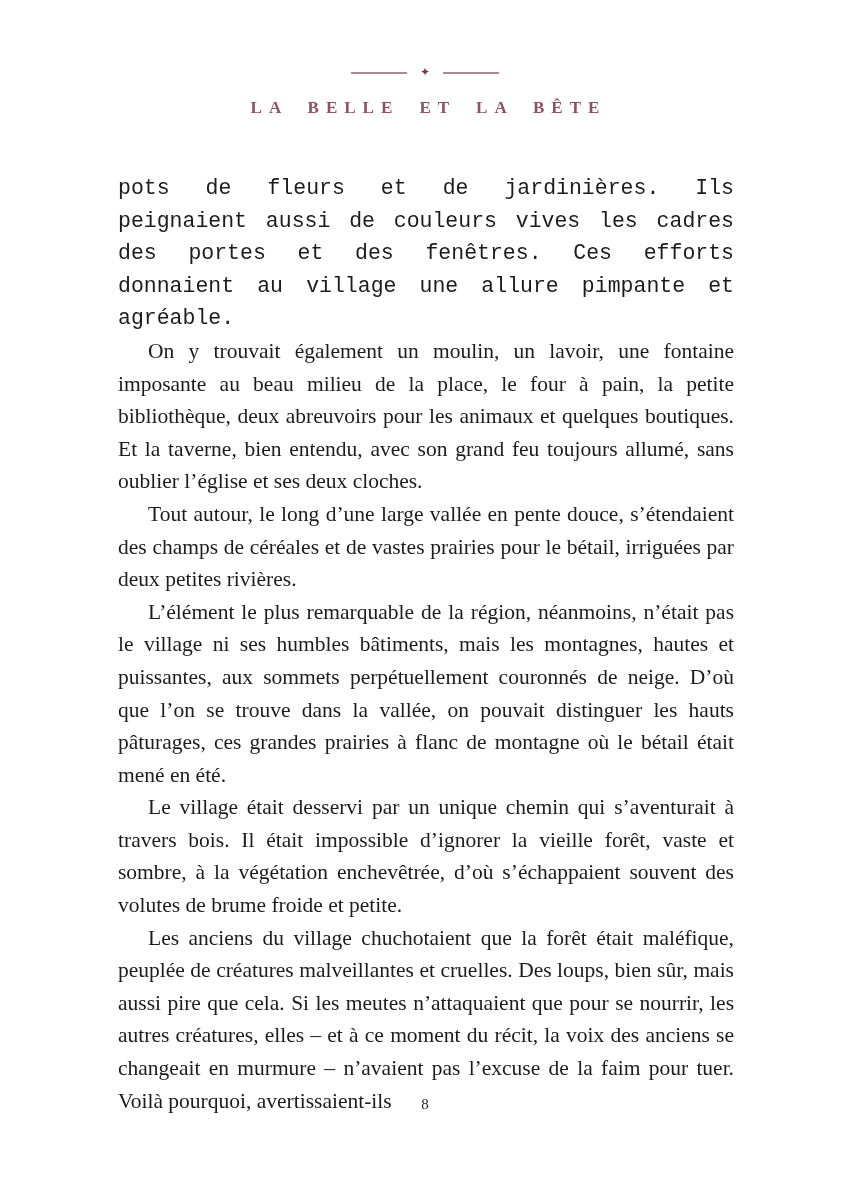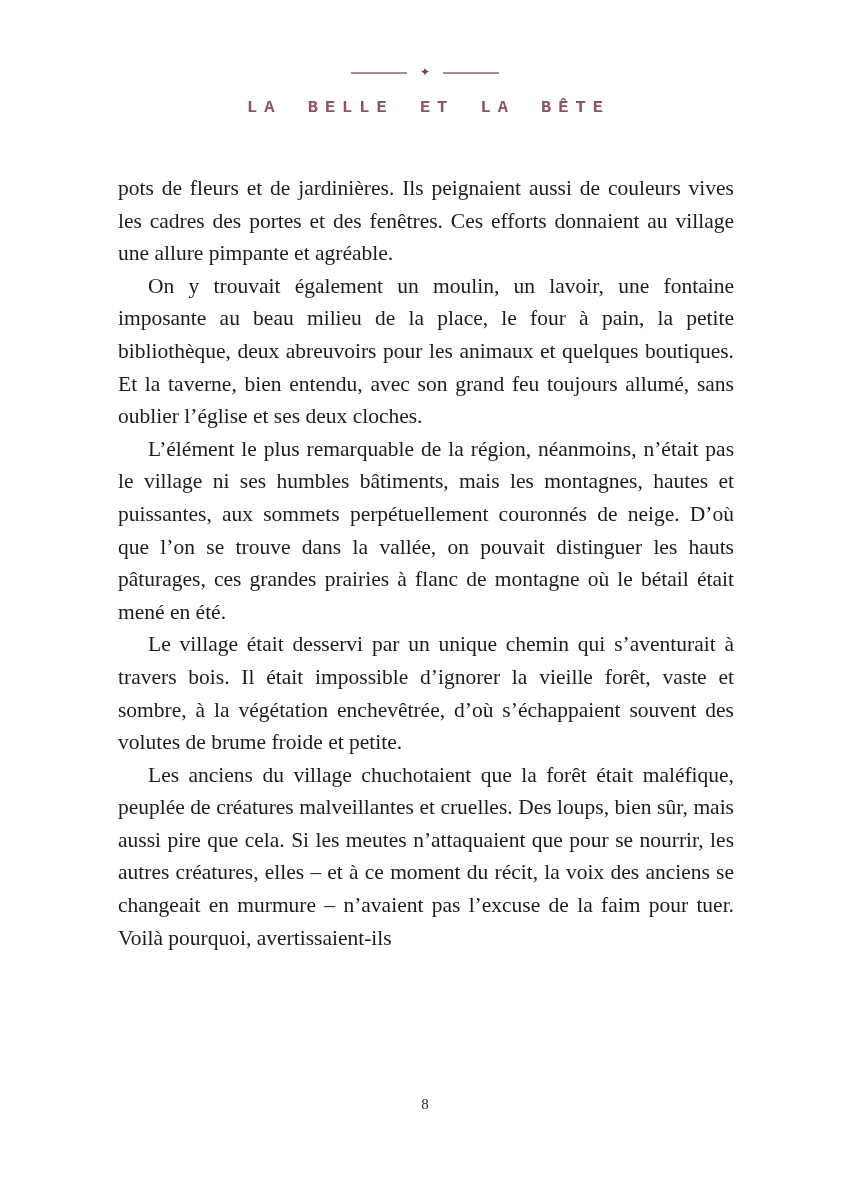--- a/index.html
+++ b/index.html
@@ -48,39 +48,39 @@
     top: 98px;
     left: 0;
     width: 100%;
     text-align: center;
     color: #8d5168;
     font-size: 17px;
     font-weight: 600;
     letter-spacing: 7px;
     word-spacing: 9px;
     text-indent: 7px; 
-    font-family: Liberation Mono, monospace;
   }
 
   
   .body-text {
     position: absolute;
     top: 172px;
     left: 118px;
     width: 616px;
     color: #1c1c1c;
     font-size: 21.5px;
     line-height: 32.6px;
     text-align: justify;
   }
   .body-text p {
     text-indent: 30px;
   }
   .body-text p.no-indent {
     text-indent: 0;
+    font-family: Liberation Mono, monospace;
   }
 
   
   .folio {
     position: absolute;
     top: 1096px;
     left: 0;
     width: 100%;
     text-align: center;
     color: #2a2a2a;
@@ -96,20 +96,21 @@
     <span class="rule"></span>
     <span class="star">✦</span>
     <span class="rule"></span>
   </div>
 
   <div class="running-title">LA BELLE ET LA BÊTE</div>
 
   <div class="body-text">
     <p class="no-indent">pots de fleurs et de jardinières. Ils peignaient aussi de couleurs vives les cadres des portes et des fenêtres. Ces efforts donnaient au village une allure pimpante et agréable.</p>
     <p>On y trouvait également un moulin, un lavoir, une fontaine imposante au beau milieu de la place, le four à pain, la petite bibliothèque, deux abreuvoirs pour les animaux et quelques boutiques. Et la taverne, bien entendu, avec son grand feu toujours allumé, sans oublier l’église et ses deux cloches.</p>
+    <p>Tout autour, le long d’une large vallée en pente douce, s’étendaient des champs de céréales et de vastes prairies pour le bétail, irriguées par deux petites rivières.</p>
     <p>L’élément le plus remarquable de la région, néanmoins, n’était pas le village ni ses humbles bâtiments, mais les montagnes, hautes et puissantes, aux sommets perpétuellement couronnés de neige. D’où que l’on se trouve dans la vallée, on pouvait distinguer les hauts pâturages, ces grandes prairies à flanc de montagne où le bétail était mené en été.</p>
     <p>Le village était desservi par un unique chemin qui s’aventurait à travers bois. Il était impossible d’ignorer la vieille forêt, vaste et sombre, à la végétation enchevêtrée, d’où s’échappaient souvent des volutes de brume froide et petite.</p>
     <p>Les anciens du village chuchotaient que la forêt était maléfique, peuplée de créatures malveillantes et cruelles. Des loups, bien sûr, mais aussi pire que cela. Si les meutes n’attaquaient que pour se nourrir, les autres créatures, elles – et à ce moment du récit, la voix des anciens se changeait en murmure – n’avaient pas l’excuse de la faim pour tuer. Voilà pourquoi, avertissaient-ils</p>
   </div>
 
   <div class="folio">8</div>
 
 </div>
 
 </body></html>

